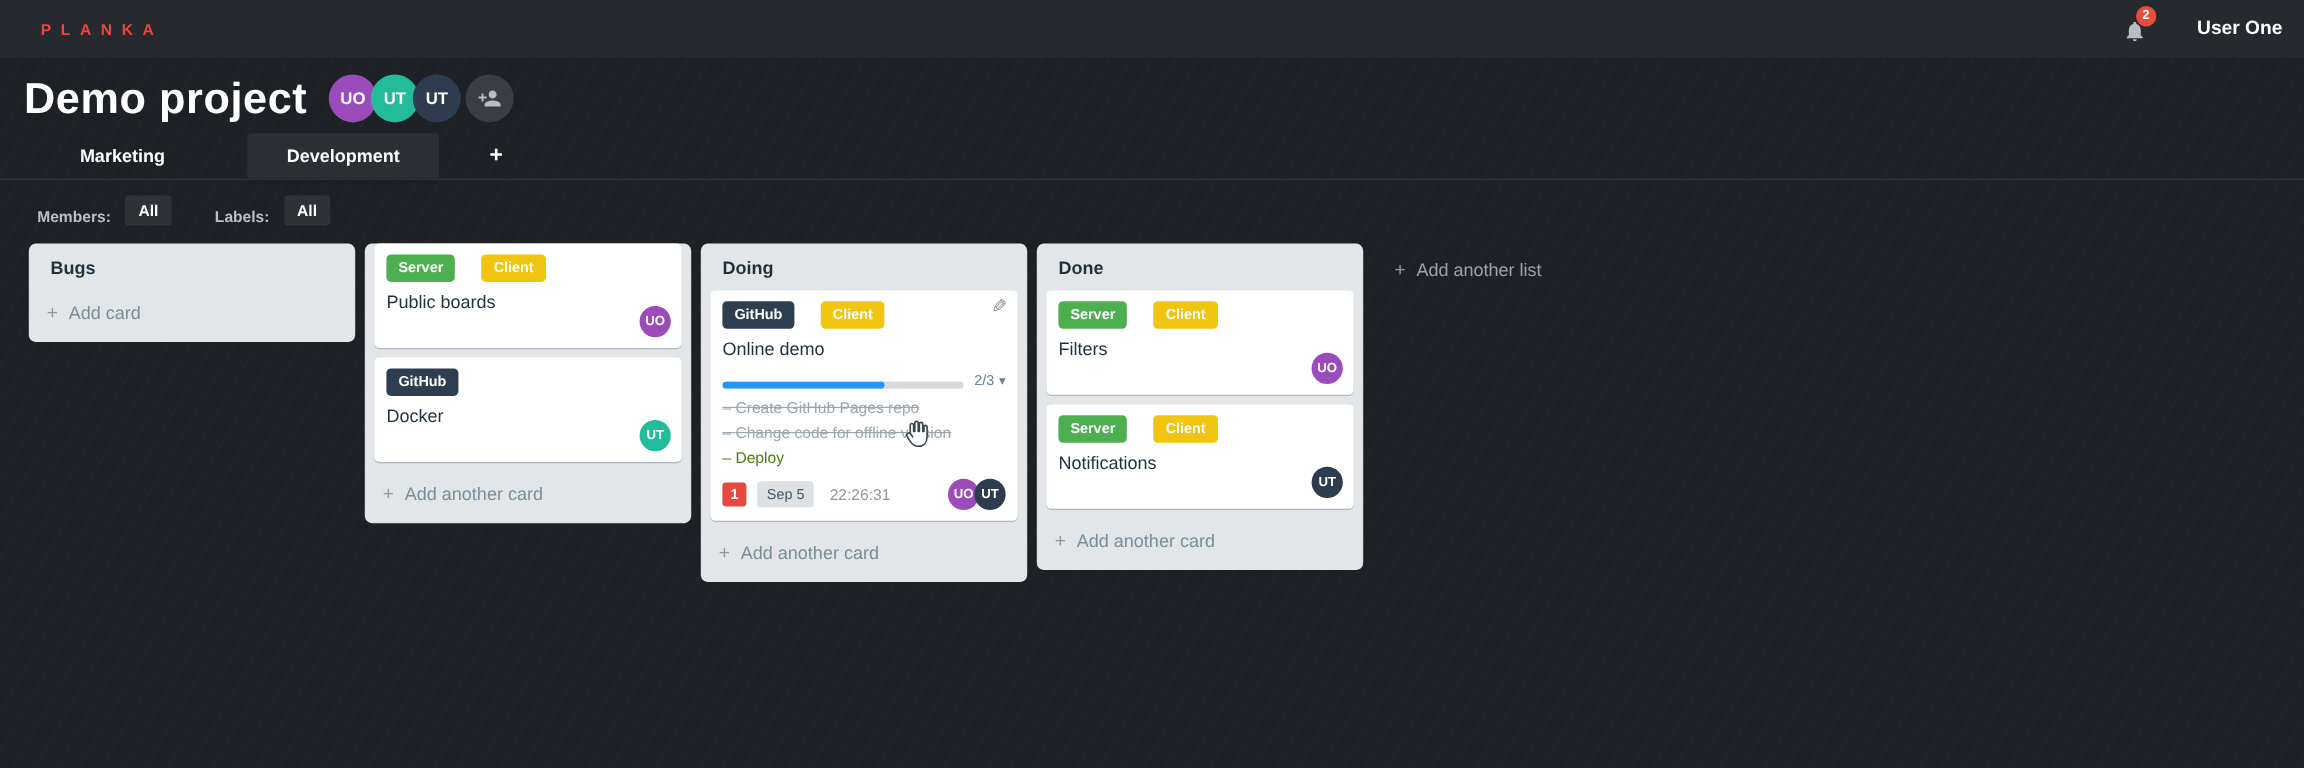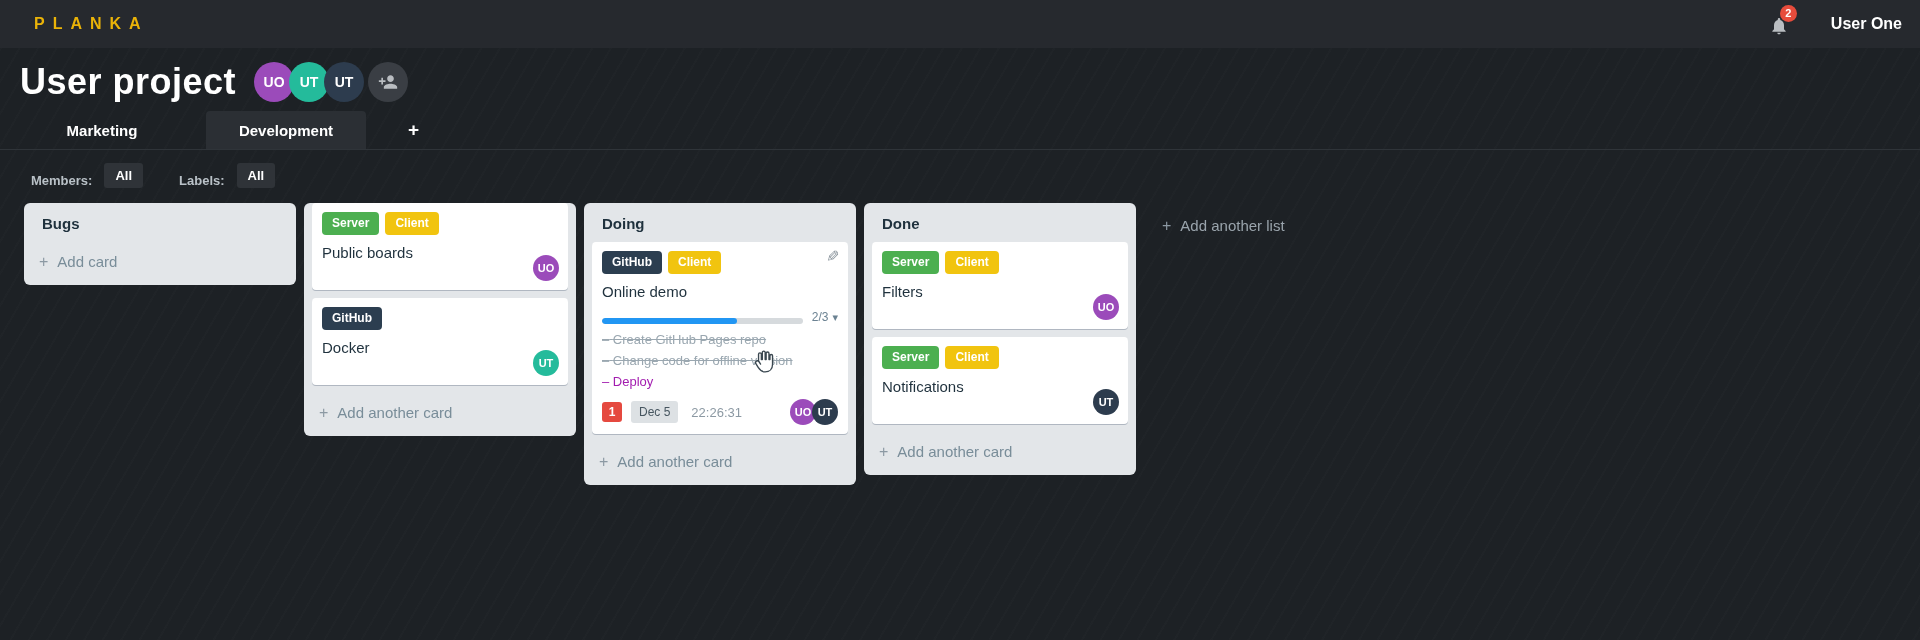--- a/index.html
+++ b/index.html
@@ -8,21 +8,21 @@
     font-family:"Liberation Sans", sans-serif;
     background:#1d2125;
     color:#fff;
   }
   
   .topbar {
     height:48px; background:#26292e;
     display:flex; align-items:center;
     padding:0 16px 0 34px;
   }
-  .logo { font-size:16px; font-weight:bold; letter-spacing:8px; color:#eab308; cursor:pointer; }
+  .logo { font-size:13px; font-weight:bold; letter-spacing:8px; color:#ef4444; cursor:pointer; }
   .topbar-right { margin-left:auto; display:flex; align-items:center; gap:40px; padding-right:2px; }
   .bell-wrap { position:relative; width:22px; height:24px; cursor:pointer; }
   .bell-svg { width:20px; height:20px; margin-top:4px; }
   .notif-count {
     position:absolute; top:-7px; left:11px;
     background:#e74c3c; color:#fff;
     font-size:11px; font-weight:bold;
     min-width:17px; height:17px; line-height:17px;
     border-radius:50%; text-align:center; padding:0 2px;
   }
@@ -97,21 +97,21 @@
     padding:12px 16px 10px 18px; cursor:pointer;
   }
   .card {
     position:relative;
     background:#fff; border-radius:4px;
     box-shadow:0 1px 0 rgba(23,43,77,.25);
     margin:0 8px 8px 8px; padding:9px 10px;
     cursor:pointer;
   }
   .card.simple { min-height:87px; }
-  .card-labels { display:flex; gap:6px; }
+  .card-labels { display:flex; gap:22px; }
   .label-chip {
     color:#fff; font-size:12px; font-weight:bold;
     line-height:1; padding:5px 10px 6px; border-radius:4px;
   }
   .card-title { font-size:15px; color:#1f313d; margin-top:9px; }
   .card-avatar {
     width:26px; height:26px; border-radius:50%;
     display:flex; align-items:center; justify-content:center;
     font-size:11px; font-weight:bold; color:#fff;
   }
@@ -126,21 +126,21 @@
   .progress-row { display:flex; align-items:flex-end; margin-top:10px; }
   .progress-track {
     flex:1; height:6px; border-radius:3px;
     background:#d6dadd; overflow:hidden; margin-right:9px;
   }
   .progress-fill { height:100%; border-radius:3px; background:#2196f3; }
   .progress-text { font-size:12px; color:#6b8292; }
   .caret-down { font-size:11px; color:#6b8292; margin-left:4px; cursor:pointer; }
 
   .tasks { margin-top:8px; }
-  .task { font-size:13px; color:#a21caf; margin-top:5px; line-height:16px; cursor:pointer; }
+  .task { font-size:13px; color:#4d7c0f; margin-top:5px; line-height:16px; cursor:pointer; }
   .task.done { color:#9aa7b0; text-decoration:line-through; }
 
   .badges-row { display:flex; align-items:center; margin-top:9px; }
   .notif-badge {
     width:20px; height:20px; border-radius:3px;
     background:#e5493f; color:#fff;
     font-size:12px; font-weight:bold;
     display:flex; align-items:center; justify-content:center;
   }
   .date-chip {
@@ -180,21 +180,21 @@
       </svg>
       <span class="notif-count">2</span>
     </div>
     <div class="username">User One</div>
   </div>
 </header>
 
 <div class="main">
 
   <div class="project-header">
-    <h1 class="project-title">User project</h1>
+    <h1 class="project-title">Demo project</h1>
     <div class="avatars">
       <div class="avatar40" style="background-color: rgb(155, 75, 186);">UO</div>
       <div class="avatar40" style="background-color: rgb(36, 187, 155);">UT</div>
       <div class="avatar40" style="background-color: rgb(45, 60, 78);">UT</div>
       <button class="add-member-btn">
         <svg viewBox="0 0 24 24">
           <path fill="#b9bdc1" d="M15 12c2.21 0 4-1.79 4-4s-1.79-4-4-4-4 1.79-4 4 1.79 4 4 4zm-9-2V7H4v3H1v2h3v3h2v-3h3v-2H6zm9 4c-2.67 0-8 1.34-8 4v2h16v-2c0-2.66-5.33-4-8-4z"></path>
         </svg>
       </button>
     </div>
@@ -278,21 +278,21 @@
             <span>Change code for offline version</span>
           </div>
           <div class="task">
             <span>–</span>
             <span>Deploy</span>
           </div>
         </div>
 
         <div class="badges-row">
           <span class="notif-badge">1</span>
-          <span class="date-chip">Dec 5</span>
+          <span class="date-chip">Sep 5</span>
           <span class="timer-text">22:26:31</span>
           <span class="badges-avatars">
             <span class="card-avatar" style="background-color: rgb(155, 75, 186);">UO</span>
             <span class="card-avatar" style="background-color: rgb(45, 60, 78);">UT</span>
           </span>
         </div>
 
         <svg class="hand-cursor" viewBox="0 0 24 26">
           <path d="M8.2 12V5.6a1.35 1.35 0 0 1 2.7 0v5h.95V3.9a1.35 1.35 0 0 1 2.7 0v6.7h.95V4.7a1.35 1.35 0 0 1 2.7 0v6h.95V7a1.25 1.25 0 0 1 2.5 0v8.1c0 4.6-2.9 7.4-7.1 7.4-3.4 0-5-1.6-6.7-4.3l-2.2-3.6c-.55-.9-.3-1.9.55-2.4.8-.5 1.8-.25 2.35.55l1.6 2.25z" fill="#ffffff" stroke="#3a4750" stroke-width="1.3" stroke-linejoin="round"></path>
         </svg>

